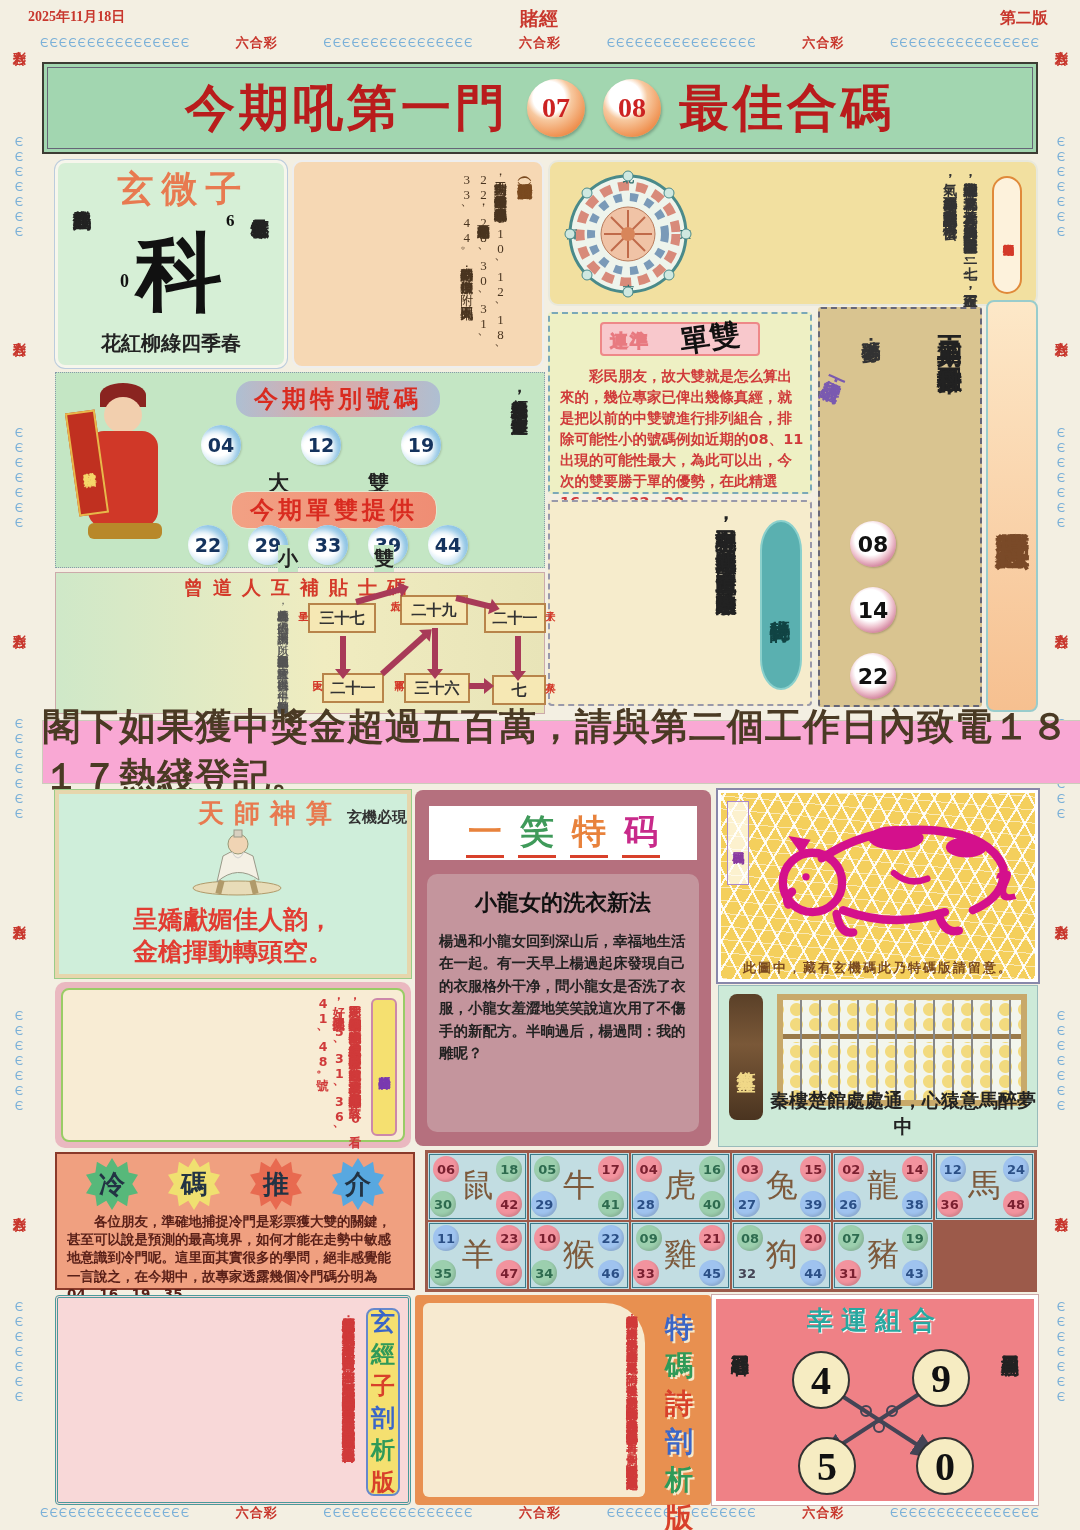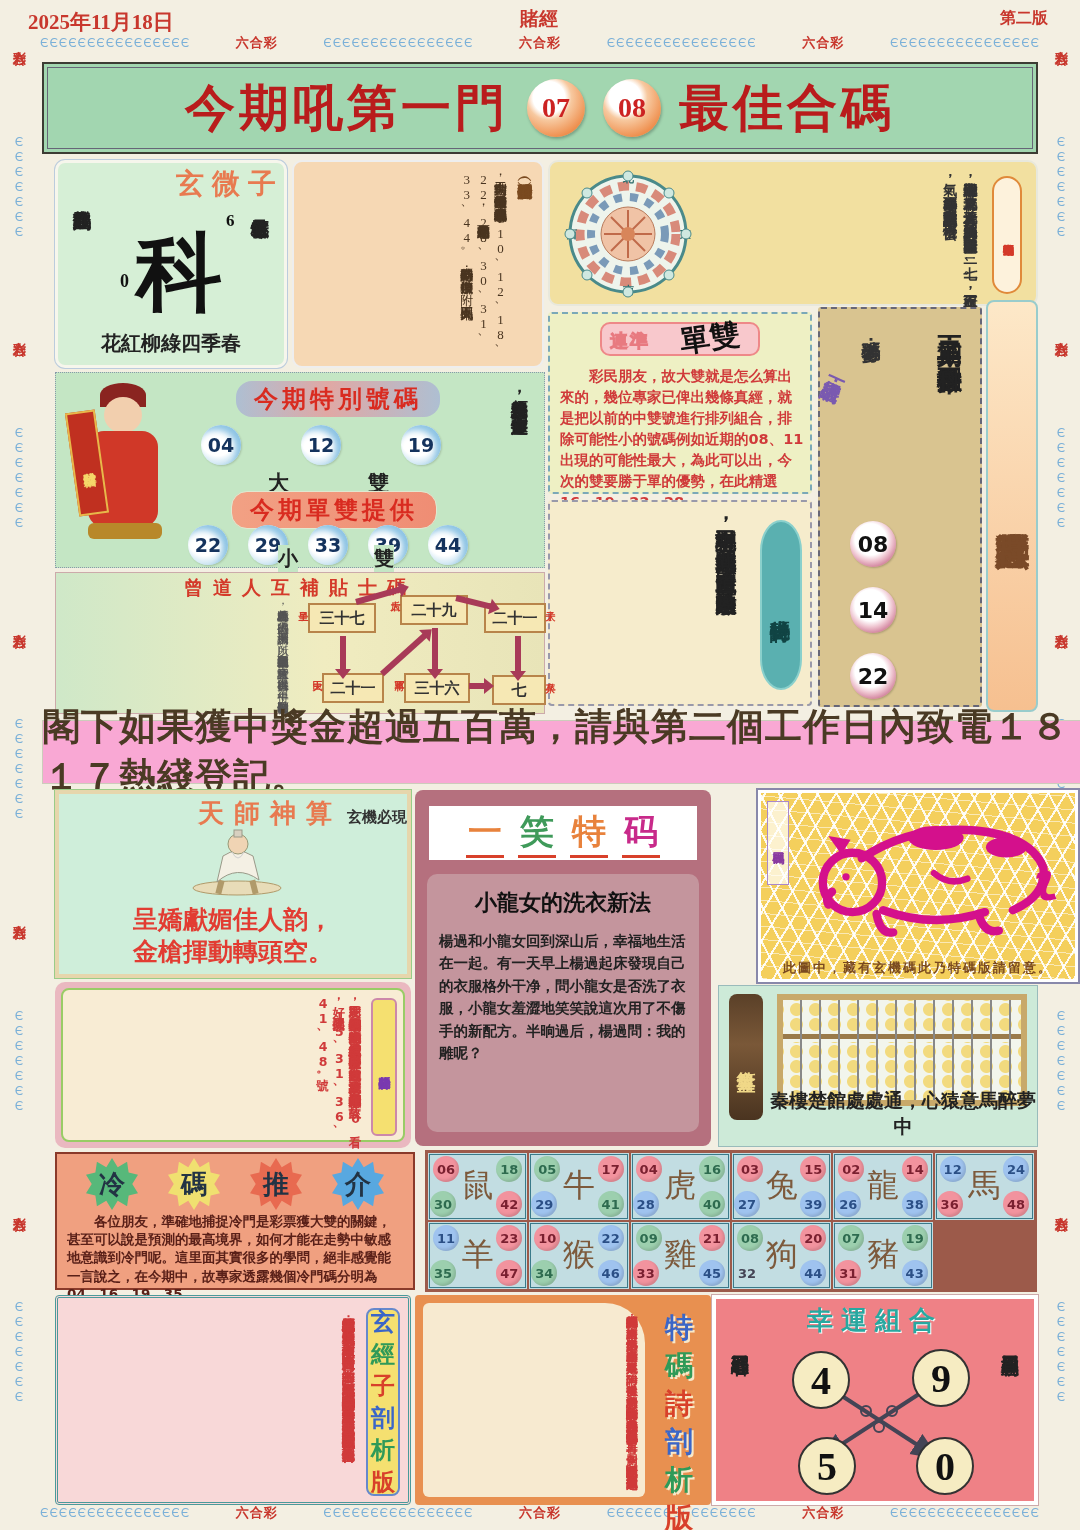--- a/index.html
+++ b/index.html
@@ -75,21 +75,21 @@
     background-image:repeating-linear-gradient(62deg,rgba(255,255,255,.9) 0 2px,rgba(0,0,0,0) 2px 17px),
       repeating-linear-gradient(-58deg,rgba(255,255,255,.9) 0 2px,rgba(0,0,0,0) 2px 15px),
       repeating-linear-gradient(5deg,rgba(255,255,255,.55) 0 1px,rgba(0,0,0,0) 1px 13px);}
   .red-body{color:#d03a3a;}
 </style>
 </head>
 <body>
 
 <div class="page">
 
-  <div class="abs serif" style="left:28px;top:8px;font-size:21px;font-weight:bold;color:#c8372d;">2025年11月18日</div>
+  <div class="abs serif" style="left:28px;top:8px;font-size:14px;font-weight:bold;color:#c8372d;">2025年11月18日</div>
   <div class="abs serif" style="left:520px;top:6px;font-size:19px;font-weight:900;color:#c8372d;">賭經</div>
   <div class="abs serif" style="left:1000px;top:8px;font-size:16px;font-weight:900;color:#c8372d;">第二版</div>
 
   <div class="abs bstrip bstrip-h" style="left:40px;top:32px;width:1000px;height:22px;">
     <span>ЄЄЄЄЄЄЄЄЄЄЄЄЄЄЄЄ</span>
       <span class="bbrand">六合彩</span>
     <span>ЄЄЄЄЄЄЄЄЄЄЄЄЄЄЄЄ</span>
       <span class="bbrand">六合彩</span>
     <span>ЄЄЄЄЄЄЄЄЄЄЄЄЄЄЄЄ</span>
       <span class="bbrand">六合彩</span>
@@ -132,21 +132,21 @@
   </div>
 
   <div class="abs title-banner serif" style="left:42px;top:62px;width:996px;height:92px;">
     <span class="t">今期吼第一門</span>
     <span class="ball-orange">07</span>
     <span class="ball-orange">08</span>
     <span class="t">最佳合碼</span>
   </div>
 
   <div class="abs panel" style="left:55px;top:160px;width:232px;height:208px;background:#d6efd6;border:3px solid #f6f6ec;box-shadow:0 0 0 1px #bcd;">
-    <div class="serif ptitle-orange" style="text-align:right;font-size:28px;letter-spacing:8px;margin-top:2px;padding-left:25px;">玄微子</div>
+    <div class="serif ptitle-orange" style="text-align:center;font-size:36px;letter-spacing:8px;margin-top:2px;padding-left:25px;">玄微子</div>
     <div class="abs vt serif" style="right:12px;top:42px;font-size:18px;font-weight:bold;color:#222;">十載寒窗見恆心</div>
     <div class="abs vt serif" style="left:12px;top:34px;font-size:18px;font-weight:bold;color:#222;">鶴立鷄群令人欽</div>
     <div class="abs serif" style="left:78px;top:52px;font-size:86px;font-weight:900;color:#111;">科</div>
     <div class="abs serif" style="left:168px;top:48px;font-size:17px;font-weight:bold;color:#111;">6</div>
     <div class="abs serif" style="left:62px;top:108px;font-size:18px;font-weight:bold;color:#111;">0</div>
     <div class="abs serif" style="left:0;right:0;bottom:8px;text-align:center;font-size:20px;font-weight:bold;color:#222;">花紅柳綠四季春</div>
   </div>
 
   <div class="abs panel" style="left:292px;top:160px;width:252px;height:208px;background:#f6d8b4;border:2px solid #eee;">
     <div class="abs vt serif" style="right:8px;top:10px;height:190px;font-size:15px;font-weight:bold;color:#7a4a20;">賭仙（雲中子）特別提醒</div>
@@ -178,21 +178,21 @@
         <circle cx="105" cy="23" r="5" fill="#cfe8e0" stroke="#4a8a8a"></circle>
       <circle cx="23" cy="105" r="5" fill="#cfe8e0" stroke="#4a8a8a"></circle>
         <circle cx="105" cy="105" r="5" fill="#cfe8e0" stroke="#4a8a8a"></circle>
     </svg>
     <div class="abs vt" style="right:14px;top:14px;height:118px;width:30px;border:2px solid #e08a3a;border-radius:16px;
          background:#fdf2dc;color:#d43a2a;font-size:11px;font-weight:bold;display:flex;align-items:center;justify-content:center;">今期號碼幸運輪盤</div>
     <div class="abs vt serif" style="right:56px;top:10px;height:126px;width:350px;font-size:14px;font-weight:bold;color:#333;line-height:1.45;">今期財神位于正北，喜神東北，貴神正北方，八神之內卦統四屬水，笠降瑞獻喜數目：三、七、一。而五行之水，且水泄火氣，變初可為水澤節，勤請廣大朋友認真對照，可悟玄機。</div>
   </div>
 
   <div class="abs" style="left:548px;top:312px;width:264px;height:182px;background:#eef0c4;border:2px dashed #7aa8b8;border-radius:4px;">
-    <div class="abs" style="left:50px;top:8px;width:160px;height:34px;background:#f8c8cc;border:2px solid #e88;border-radius:10px;">
+    <div class="abs" style="left:50px;top:8px;width:160px;height:34px;background:#f8c8cc;border:2px solid #e88;border-radius:4px;">
       <span class="abs" style="left:8px;top:5px;color:#f0a0a8;font-weight:900;font-size:18px;letter-spacing:2px;-webkit-text-stroke:1px #e87a80;">連準</span>
       <span class="abs serif" style="left:78px;top:-6px;color:#111;font-weight:900;font-size:30px;transform:rotate(-8deg);">單雙</span>
     </div>
     <div class="red-body" style="position:absolute;left:10px;top:52px;width:244px;font-size:14.5px;font-weight:bold;line-height:1.45;text-indent:2em;">彩民朋友，故大雙就是怎么算出來的，幾位專家已俾出幾條真經，就是把以前的中雙號進行排列組合，排除可能性小的號碼例如近期的08、11出現的可能性最大，為此可以出，今次的雙要勝于單的優勢，在此精選16、19、22、28、</div>
   </div>
 
   <div class="abs" style="left:548px;top:500px;width:264px;height:206px;background:#f6eccc;border:2px dashed #99a;border-radius:4px;">
     <div class="abs vt" style="right:8px;top:18px;height:170px;width:42px;background:#5ab0b0;border:2px solid #8ad0cc;border-radius:50%/18%;
          color:#114444;font-size:20px;font-weight:900;display:flex;align-items:center;justify-content:center;">生肖特碼詩</div>
     <div class="abs vt serif" style="right:62px;top:12px;height:184px;font-size:21px;font-weight:bold;color:#222;line-height:2.1;">
@@ -301,21 +301,21 @@
         <span>笑</span>
       <span>特</span>
         <span>码</span>
     </div>
     <div class="abs" style="left:12px;top:84px;width:272px;height:258px;background:#c4959d;border-radius:10px;">
       <div class="serif" style="text-align:center;margin-top:14px;font-size:22px;font-weight:900;color:#111;">小龍女的洗衣新法</div>
       <div style="margin:12px 12px 0 12px;font-size:14.5px;font-weight:bold;color:#222;line-height:1.55;">楊過和小龍女回到深山后，幸福地生活在一起。有一天早上楊過起床發現自己的衣服格外干净，問小龍女是否洗了衣服，小龍女羞澀地笑笑說這次用了不傷手的新配方。半晌過后，楊過問：我的雕呢？</div>
     </div>
   </div>
 
-  <div class="abs mosaic" style="left:718px;top:790px;width:320px;height:192px;border:3px solid #fff;box-shadow:0 0 0 2px #88a;margin-left:40px;">
+  <div class="abs mosaic" style="left:718px;top:790px;width:320px;height:192px;border:3px solid #fff;box-shadow:0 0 0 2px #88a;">
     <div class="abs vt" style="left:6px;top:8px;height:84px;width:22px;background:rgba(255,255,255,.7);border:1px solid #a8c;
          color:#8a3aa0;font-size:12px;font-weight:bold;display:flex;align-items:center;justify-content:center;">尋碼圖</div>
     <svg class="abs" style="left:34px;top:6px;" width="278" height="152" viewBox="0 0 300 160">
       <g stroke="#d4108c" stroke-width="9" fill="none" stroke-linecap="round">
         <path d="M72,62 Q125,26 195,32 Q255,38 268,72 Q272,102 235,118"></path>
         <path d="M95,118 Q150,138 205,120"></path>
         <circle cx="62" cy="88" r="32"></circle>
         <path d="M40,98 q-8,6 -4,14"></path>
         <path d="M88,122 q4,22 18,20"></path>
         <path d="M198,122 q6,22 22,18"></path>

